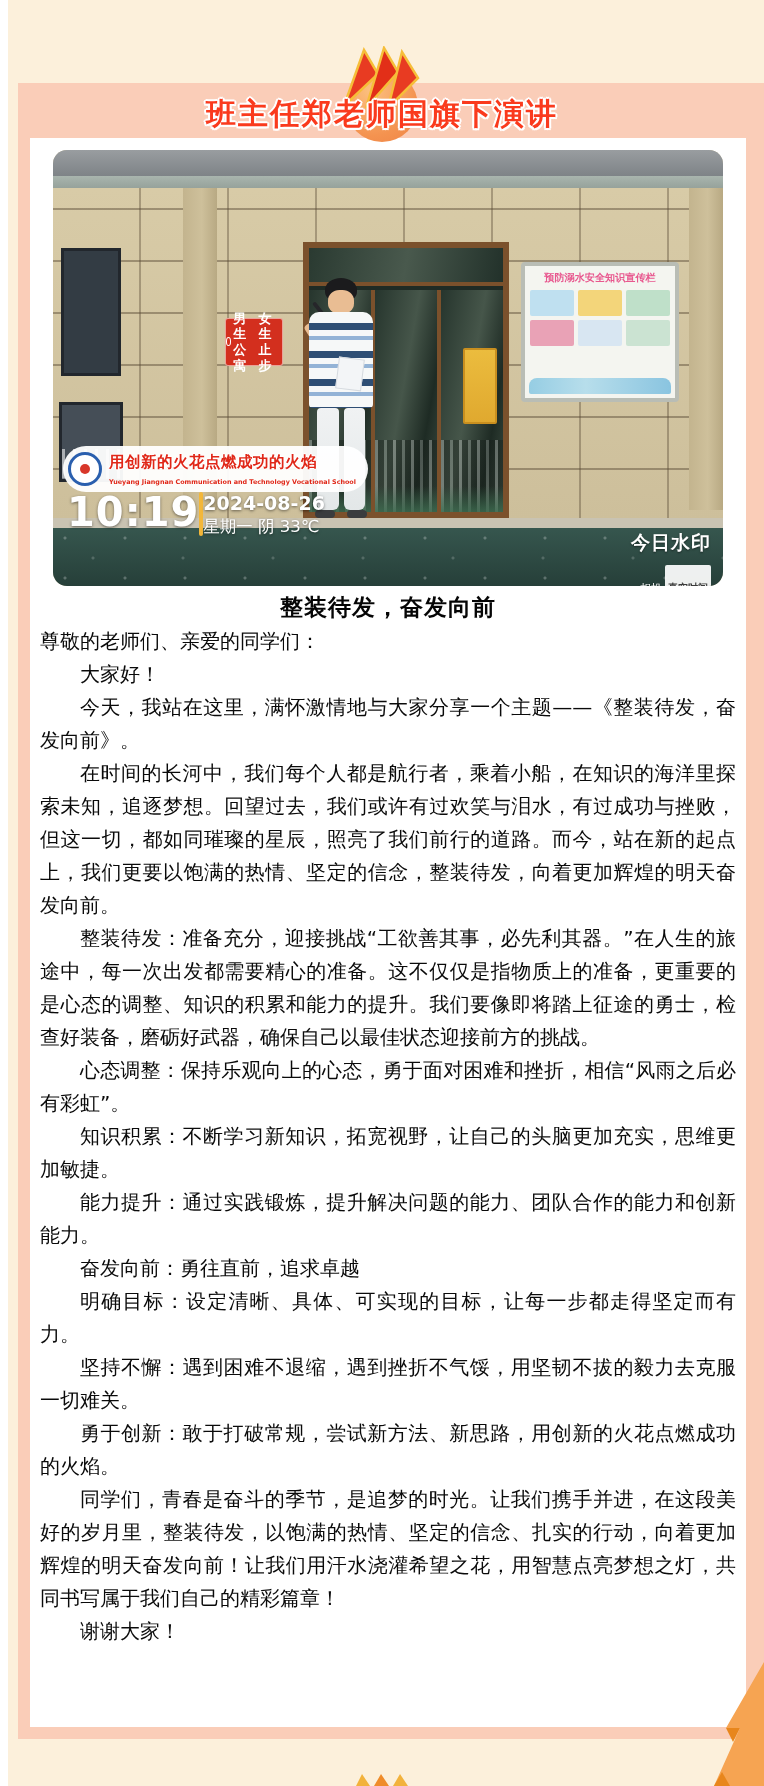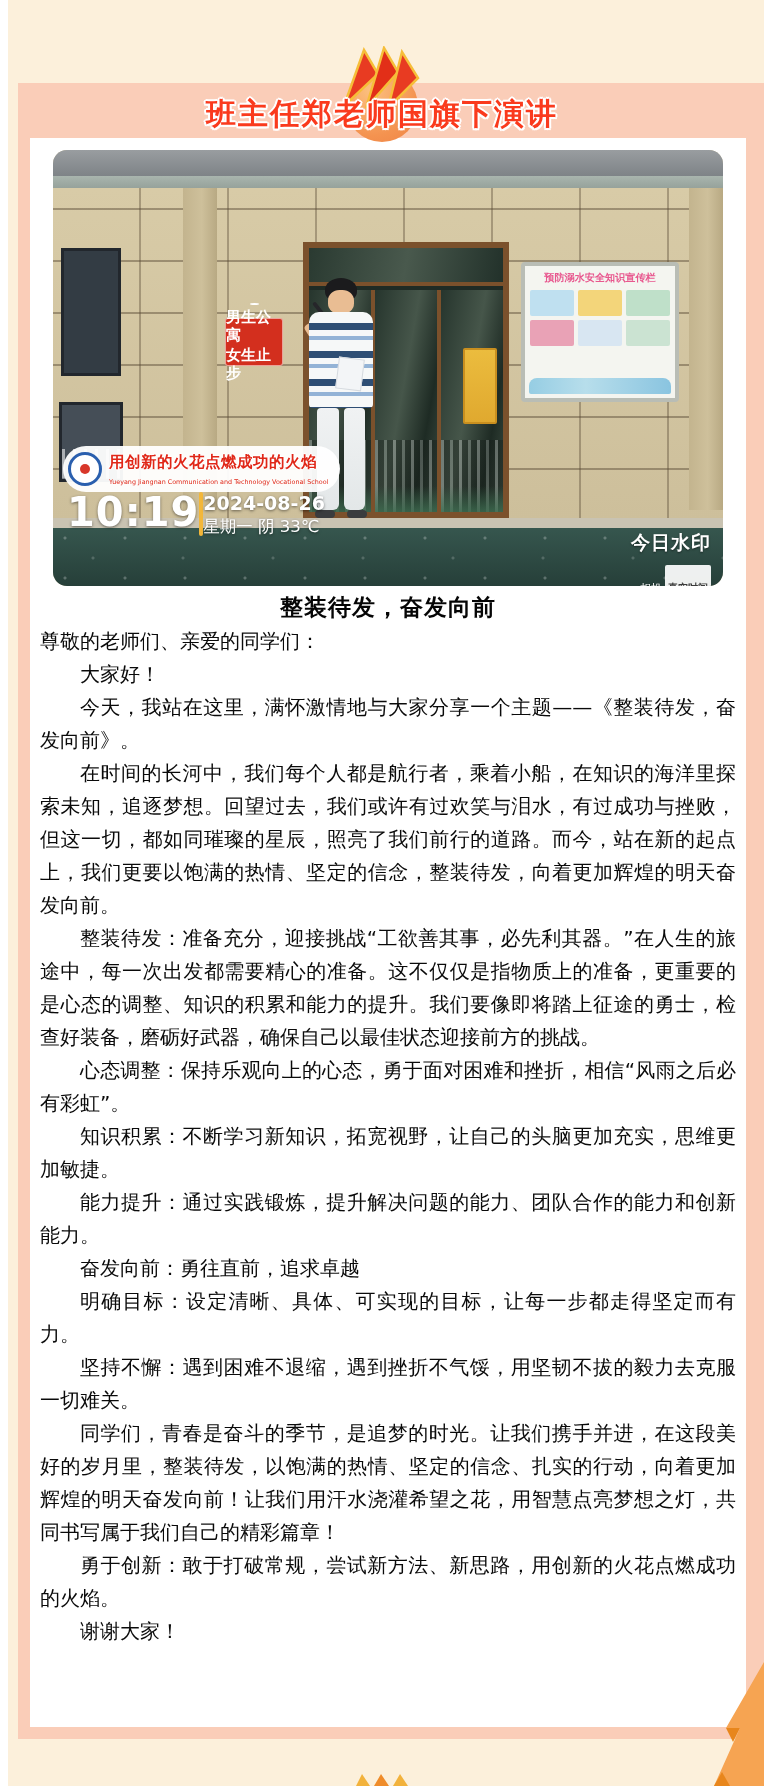--- a/index.html
+++ b/index.html
@@ -76,22 +76,22 @@
   .ph-pane:last-child { border-right: none; }
   .ph-pane .crowd-strip { position: absolute; left: 0; right: 0; bottom: 0; height: 72px;
     background:
       repeating-linear-gradient(90deg, rgba(240,240,240,.5) 0 3px, rgba(20,25,22,.6) 3px 9px, rgba(250,250,250,.35) 9px 12px, rgba(20,25,22,.6) 12px 18px);
     opacity: .6; }
   .ph-pane .floor-glow { position: absolute; left: 0; right: 0; bottom: 0; height: 26px;
     background: linear-gradient(rgba(63,111,82,0), #3F6F52); opacity: .8; }
 
   .ph-dorm-sign { position: absolute; left: 172px; top: 168px; width: 58px; height: 48px;
     background: #D32F1E; border-radius: 3px; border: 1px solid rgba(255,255,255,.55);
-    color: #fff; font-size: 15px; font-weight: bold; line-height: 1.2;
-    display: flex; flex-direction: column; align-items: center; justify-content: center; gap: 2px; }
+    color: #fff; font-size: 13px; font-weight: bold; line-height: 1.2;
+    display: flex; flex-direction: row; align-items: center; justify-content: center; gap: 2px; }
   .ph-dorm-sign .ring { width: 9px; height: 9px; border: 1.5px solid #fff; border-radius: 50%; margin-bottom: 1px; }
 
   .ph-poster { position: absolute; left: 22px; top: 58px; width: 34px; height: 76px;
     background: linear-gradient(#EBBC3E, #E0A92F); border: 2px solid #C98F1F; border-radius: 2px; }
 
   .ph-board { position: absolute; left: 468px; top: 112px; width: 158px; height: 140px;
     background: #F4F5F0; border: 4px solid #B9BDB5; border-radius: 4px; padding: 4px 5px; }
   .ph-board-title { color: #E8578E; font-size: 11px; font-weight: bold; text-align: center; white-space: nowrap; transform: scale(.92); transform-origin: center; }
   .ph-board-grid { display: flex; flex-wrap: wrap; gap: 4px; margin-top: 5px; }
   .ph-board-grid div { width: 44px; height: 26px; border-radius: 2px; }
@@ -122,21 +122,21 @@
   
   .logo-pill { position: absolute; left: 10px; top: 296px; height: 46px; z-index: 5;
     display: flex; align-items: center; gap: 7px; padding: 3px 12px 3px 5px;
     background: rgba(255,255,255,.95); border-radius: 23px; }
   .logo-emblem { width: 34px; height: 34px; border-radius: 50%; background: #fff;
     border: 3px solid #2A5FAE; position: relative; }
   .logo-emblem::after { content: ""; position: absolute; left: 9px; top: 9px; width: 10px; height: 10px;
     background: #D8372A; border-radius: 50%; }
   .logo-text-cn { color: #E02718; font-size: 15.5px; font-weight: bold; letter-spacing: .5px;
     text-shadow: -1px 0 #fff, 1px 0 #fff, 0 -1px #fff, 0 1px #fff; white-space: nowrap; }
-  .logo-text-en { color: #E02718; font-size: 6.4px; font-weight: normal; white-space: nowrap; margin-top: 5px; }
+  .logo-text-en { color: #E02718; font-size: 6.4px; font-weight: bold; white-space: nowrap; margin-top: 5px; }
 
   .time-block { position: absolute; left: 14px; top: 342px; z-index: 5; display: flex; 
     color: #fff; text-shadow: 0 1px 3px rgba(0,0,0,.5); }
   .time-big { font-size: 40px; font-weight: bold; letter-spacing: 1px; line-height: 1; }
   .time-bar { width: 4px; height: 44px; background: #F3B73A; border-radius: 2px; }
   .time-date { font-size: 19px; font-weight: bold; line-height: 1.25; }
   .time-weather { font-size: 16.5px; line-height: 1.3; }
 
   .location-line { position: absolute; left: 14px; top: 402px; z-index: 5; color: #fff; font-size: 16px;
     text-shadow: 0 1px 3px rgba(0,0,0,.5); white-space: nowrap; }
@@ -284,23 +284,23 @@
 
           <p>能力提升：通过实践锻炼，提升解决问题的能力、团队合作的能力和创新能力。</p>
 
           <p>奋发向前：勇往直前，追求卓越</p>
 
 
           <p>明确目标：设定清晰、具体、可实现的目标，让每一步都走得坚定而有力。</p>
 
           <p>坚持不懈：遇到困难不退缩，遇到挫折不气馁，用坚韧不拔的毅力去克服一切难关。</p>
 
+          <p>勇于创新：敢于打破常规，尝试新方法、新思路，用创新的火花点燃成功的火焰。</p>
+
           <p>同学们，青春是奋斗的季节，是追梦的时光。让我们携手并进，在这段美好的岁月里，整装待发，以饱满的热情、坚定的信念、扎实的行动，向着更加辉煌的明天奋发向前！让我们用汗水浇灌希望之花，用智慧点亮梦想之灯，共同书写属于我们自己的精彩篇章！</p>
-
-          <p>勇于创新：敢于打破常规，尝试新方法、新思路，用创新的火花点燃成功的火焰。</p>
 
           <p>谢谢大家！</p>
         </div>
 
     </div>
   </div>
 
   <div class="banner-circle"></div>
   <svg class="banner-flags" viewBox="0 0 84 62">
     <polygon points="4,60 24,4 38,28" fill="#E83B22" stroke="#F6BE39" stroke-width="2.5"></polygon>

